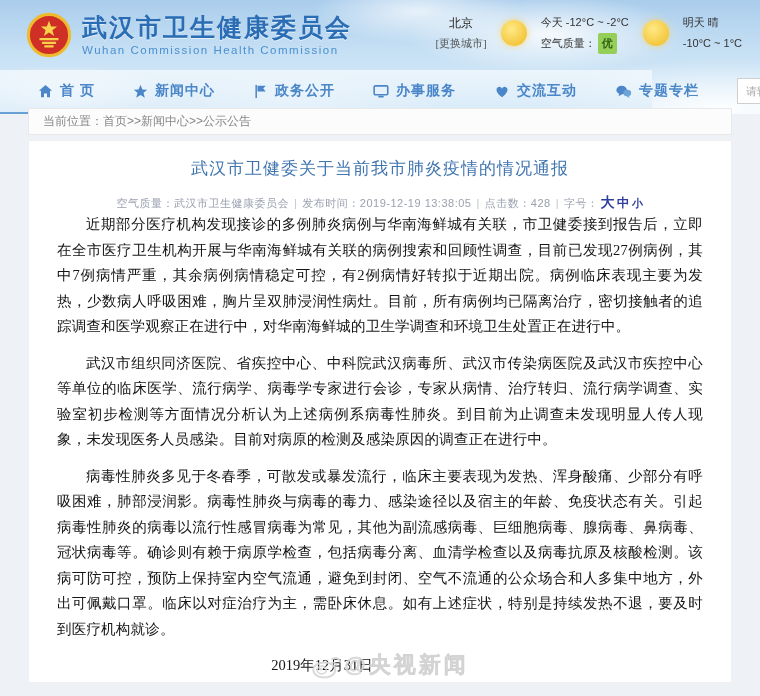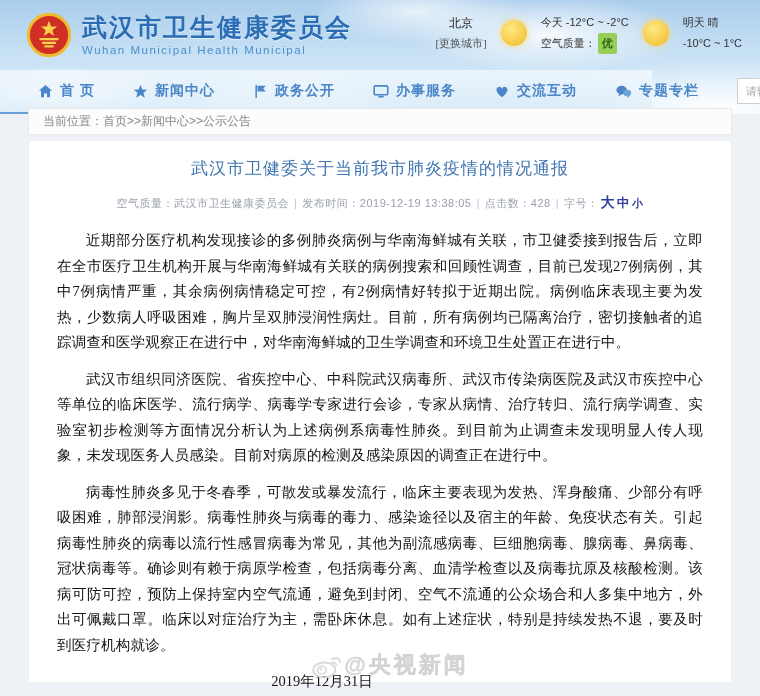--- a/index.html
+++ b/index.html
@@ -66,21 +66,21 @@
   .article {
     margin-top: 5px; background: #fff; border: 1px solid #f0f0f0;
     height: 543px; padding: 16px 28px 0; position: relative;
   }
   .a-title { text-align: center; font-size: 17px; font-weight: normal; color: #4175b0; letter-spacing: 1px; }
   .a-meta { text-align: center; font-size: 11px; color: #9aa0ae; margin-top: 14px; letter-spacing: .5px; }
   .a-meta .sep { margin: 0 5px; color: #c2c6cf; }
   .fs { font-weight: bold; color: #2e3d9e; margin-left: 2px; cursor: pointer; }
   .fs-l { font-size: 14px; } .fs-m { font-size: 12.5px; } .fs-s { font-size: 11px; }
 
-  .a-body { margin-top: 16px; font-family: "Liberation Serif", serif; font-size: 14.5px; color: #141414; }
+  .a-body { font-family: "Liberation Serif", serif; font-size: 14.5px; color: #141414; }
   .a-body p { text-indent: 2em; line-height: 25.5px; text-align: justify; margin-bottom: 11px; letter-spacing: .2px; }
   .a-date { font-family: "Liberation Serif", serif; font-size: 14.5px; color: #141414;
             text-align: center; margin-top: 14px; transform: translateX(-58px); }
 
   .watermark {
     position: absolute; left: 50%; transform: translateX(-44%); bottom: 2px;
     display: flex; align-items: flex-end; 
     color: #d7d7d7; font-size: 22px; font-weight: bold; letter-spacing: 3px;
     -webkit-text-stroke: .5px #cfcfcf; opacity: .9; white-space: nowrap;
   }
@@ -95,21 +95,21 @@
     <div class="brand">
       <svg class="emblem" viewBox="0 0 48 48">
         <circle cx="24" cy="24" r="21.5" fill="#cf2f25" stroke="#eebb2e" stroke-width="3.2"></circle>
         <polygon points="24,9 26.2,15.2 32.5,15.2 27.5,19 29.4,25 24,21.4 18.6,25 20.5,19 15.5,15.2 21.8,15.2" fill="#f7d24a"></polygon>
         <rect x="14" y="27" width="20" height="2.6" rx="1" fill="#f7d24a"></rect>
         <rect x="16.5" y="31" width="15" height="2.4" rx="1" fill="#f7d24a"></rect>
         <rect x="19" y="34.8" width="10" height="2.2" rx="1" fill="#f7d24a"></rect>
       </svg>
       <div class="brand-text">
         <div class="cn">武汉市卫生健康委员会</div>
-        <div class="en">Wuhan Municipal Health Municipal</div>
+        <div class="en">Wuhan Commission Health Commission</div>
       </div>
     </div>
 
     <div class="weather">
       <div class="w-city">
         <div class="city">北京</div>
         <div class="change">[更换城市]</div>
       </div>
       <div class="sun"></div>
       <div class="w-block">

